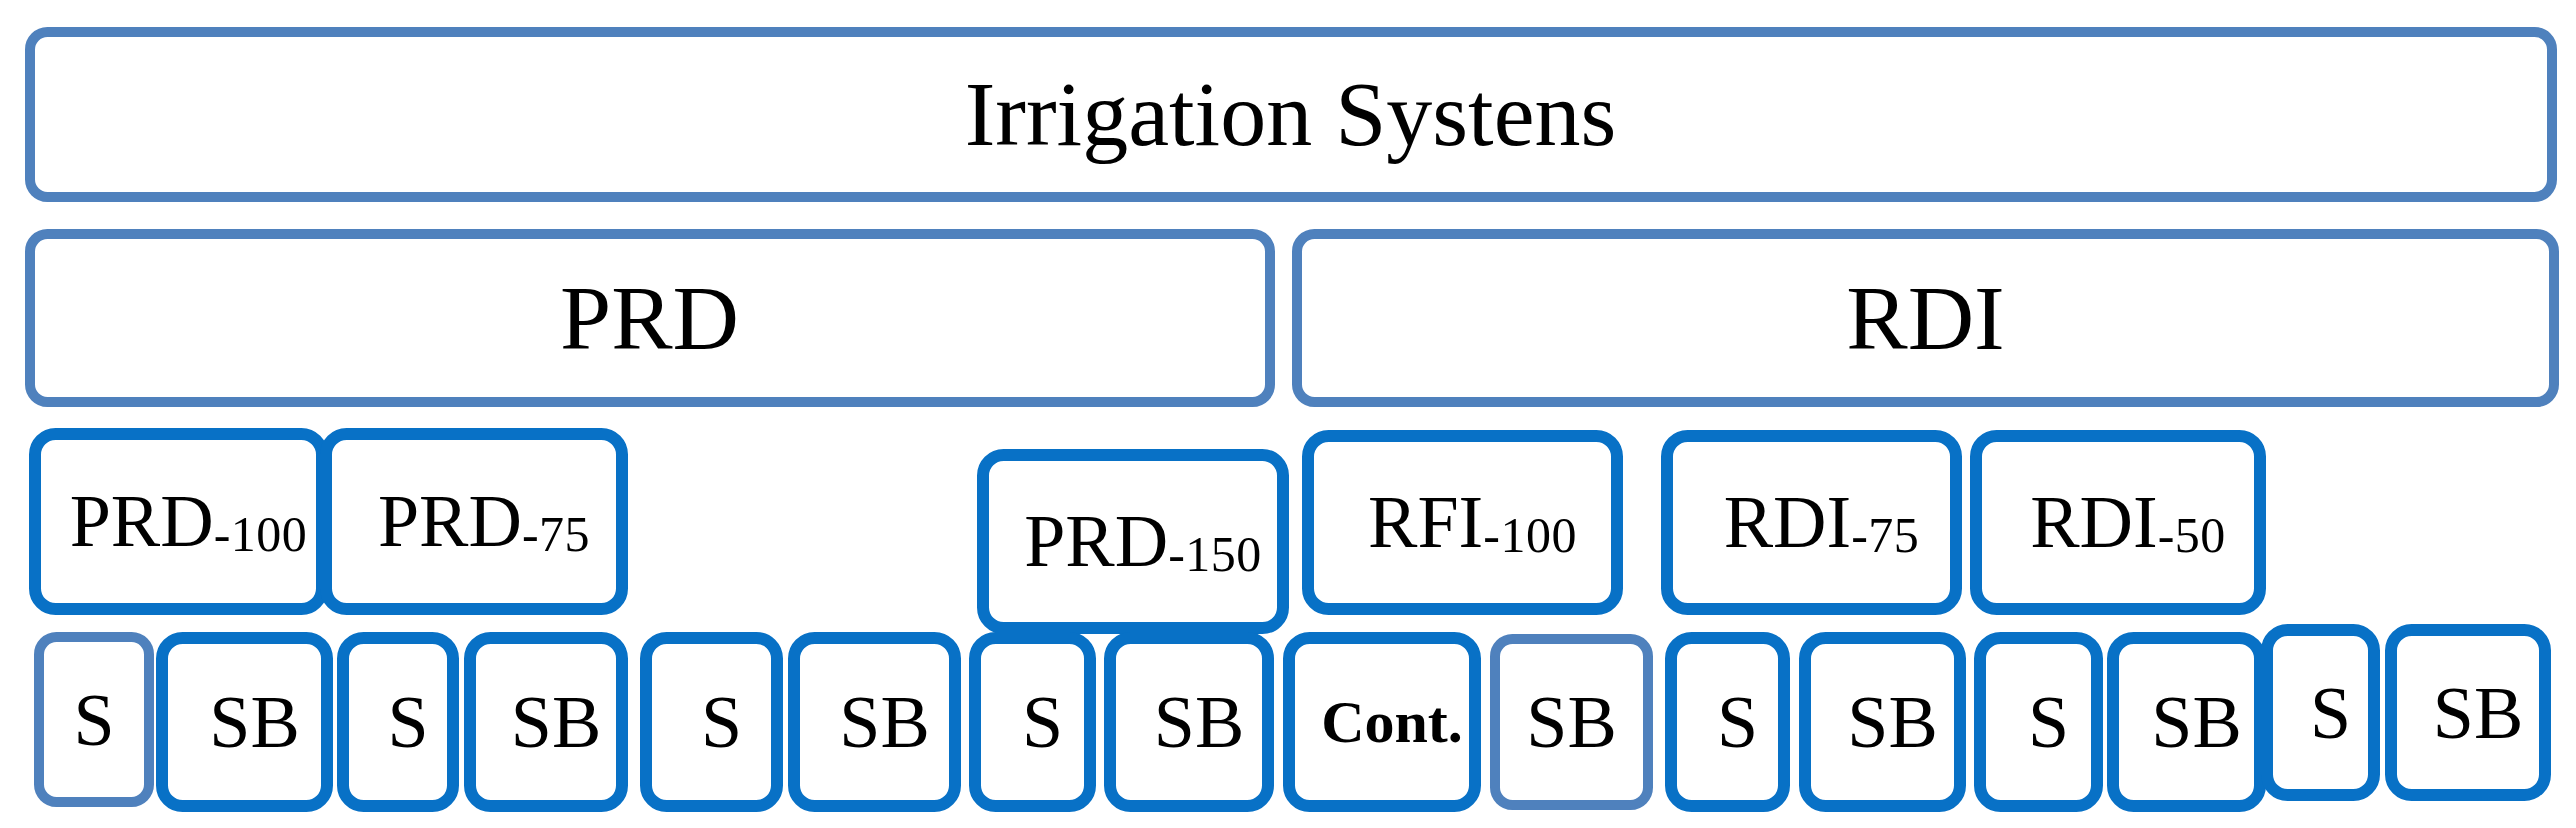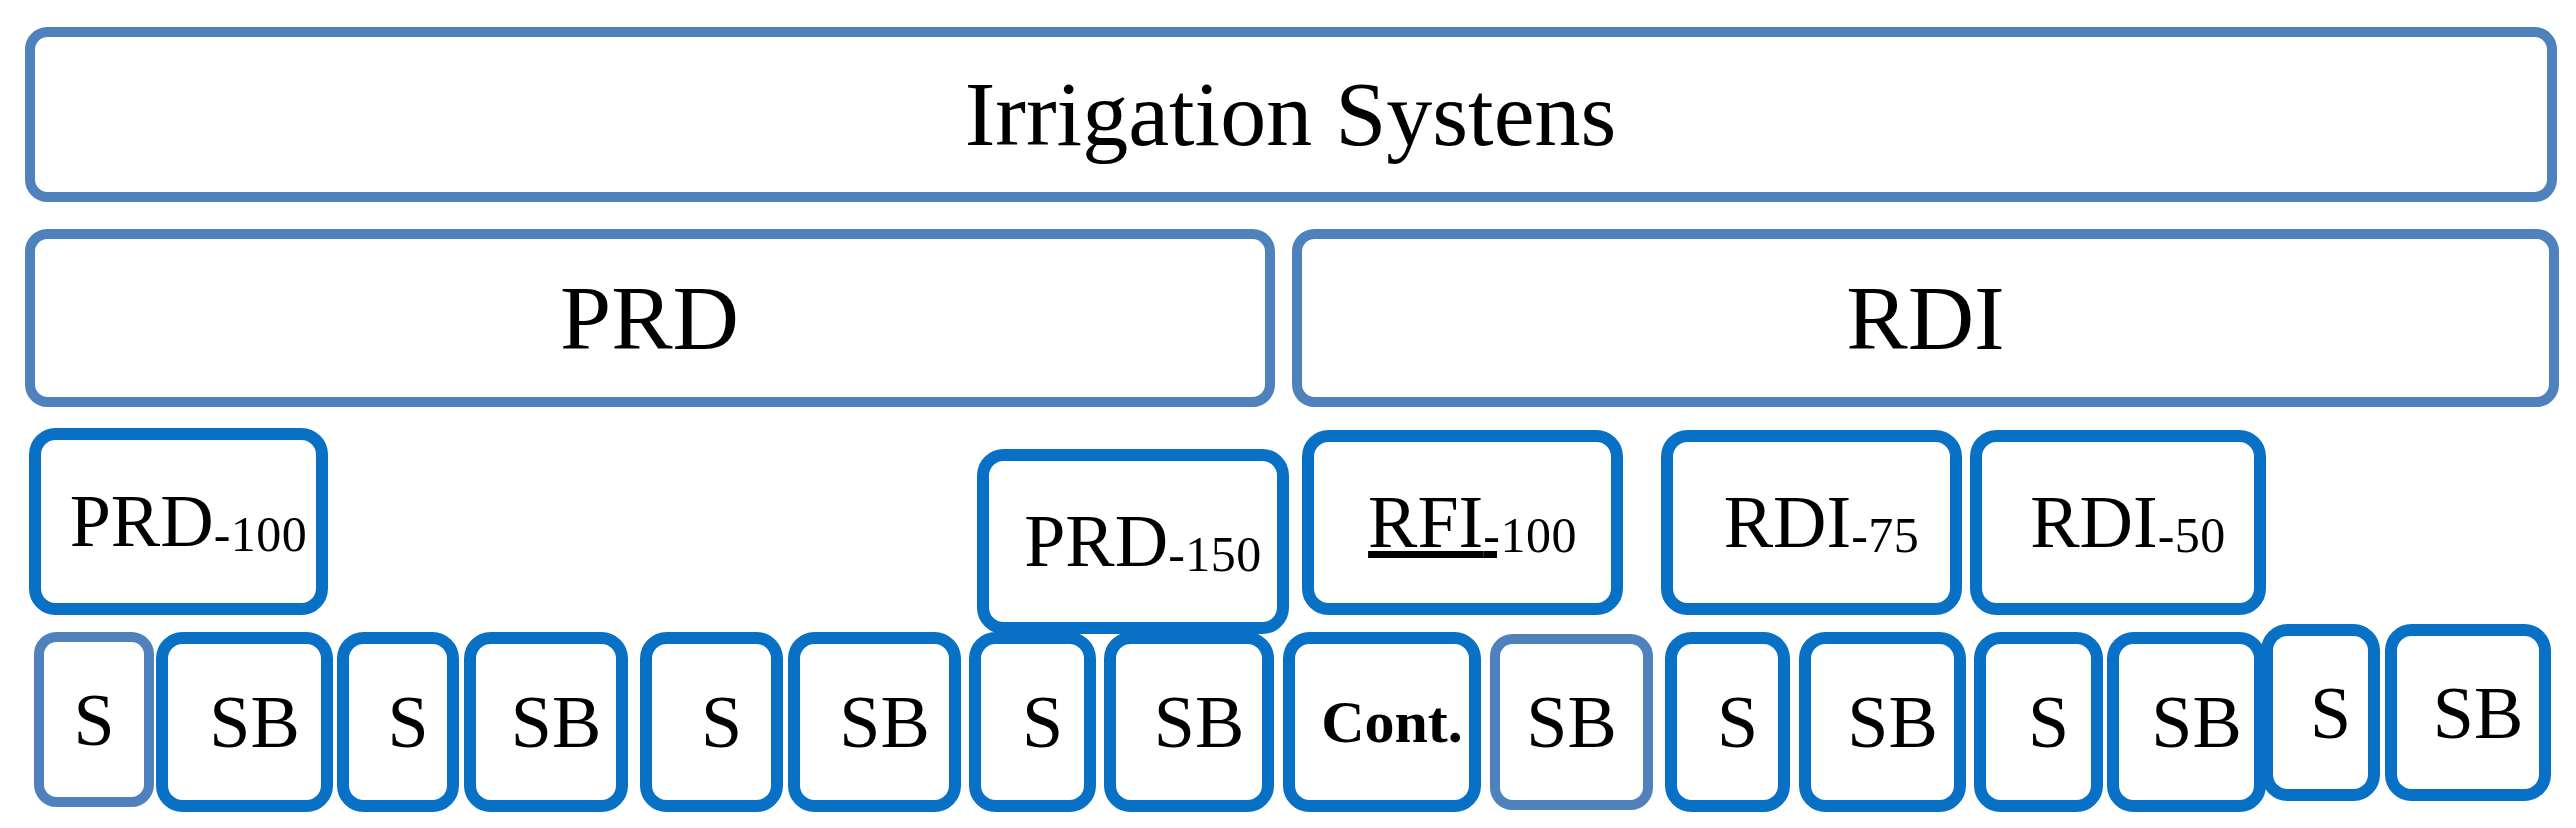--- a/index.html
+++ b/index.html
@@ -54,24 +54,27 @@
   <div class="box box-light t-l2" style="left:24.5px; top:229px; width:1250px; height:178px;">
     <span>PRD</span>
   </div>
   <div class="box box-light t-l2" style="left:1292px; top:229px; width:1267px; height:178px;">
     <span>RDI</span>
   </div>
 
   <div class="box box-dark t-l3" style="left:29px; top:428px; width:299px; height:187px;">
     <span><span>PRD</span><span class="sub">-100</span></span>
   </div>
+  <div class="box box-dark t-l3" style="left:320px; top:428px; width:308px; height:187px;">
+    <span><span>PRD</span><span class="sub">-75</span></span>
+  </div>
   <div class="box box-dark t-l3" style="left:977px; top:449px; width:312px; height:185px;">
     <span><span>PRD</span><span class="sub">-150</span></span>
   </div>
-  <div class="box box-dark t-l3" style="left:1302px; top:430px; width:321px; height:185px;text-decoration:underline;">
+  <div class="box box-dark t-l3" style="left:1302px; top:430px; width:321px; height:185px;">
     <span><span>RFI</span><span class="sub">-100</span></span>
   </div>
   <div class="box box-dark t-l3" style="left:1661px; top:430px; width:301px; height:185px;">
     <span><span>RDI</span><span class="sub">-75</span></span>
   </div>
   <div class="box box-dark t-l3" style="left:1970px; top:430px; width:296px; height:185px;">
     <span><span>RDI</span><span class="sub">-50</span></span>
   </div>
 
   <div class="box box-light t-l4" style="left:34px; top:632px; width:120px; height:175px;">

